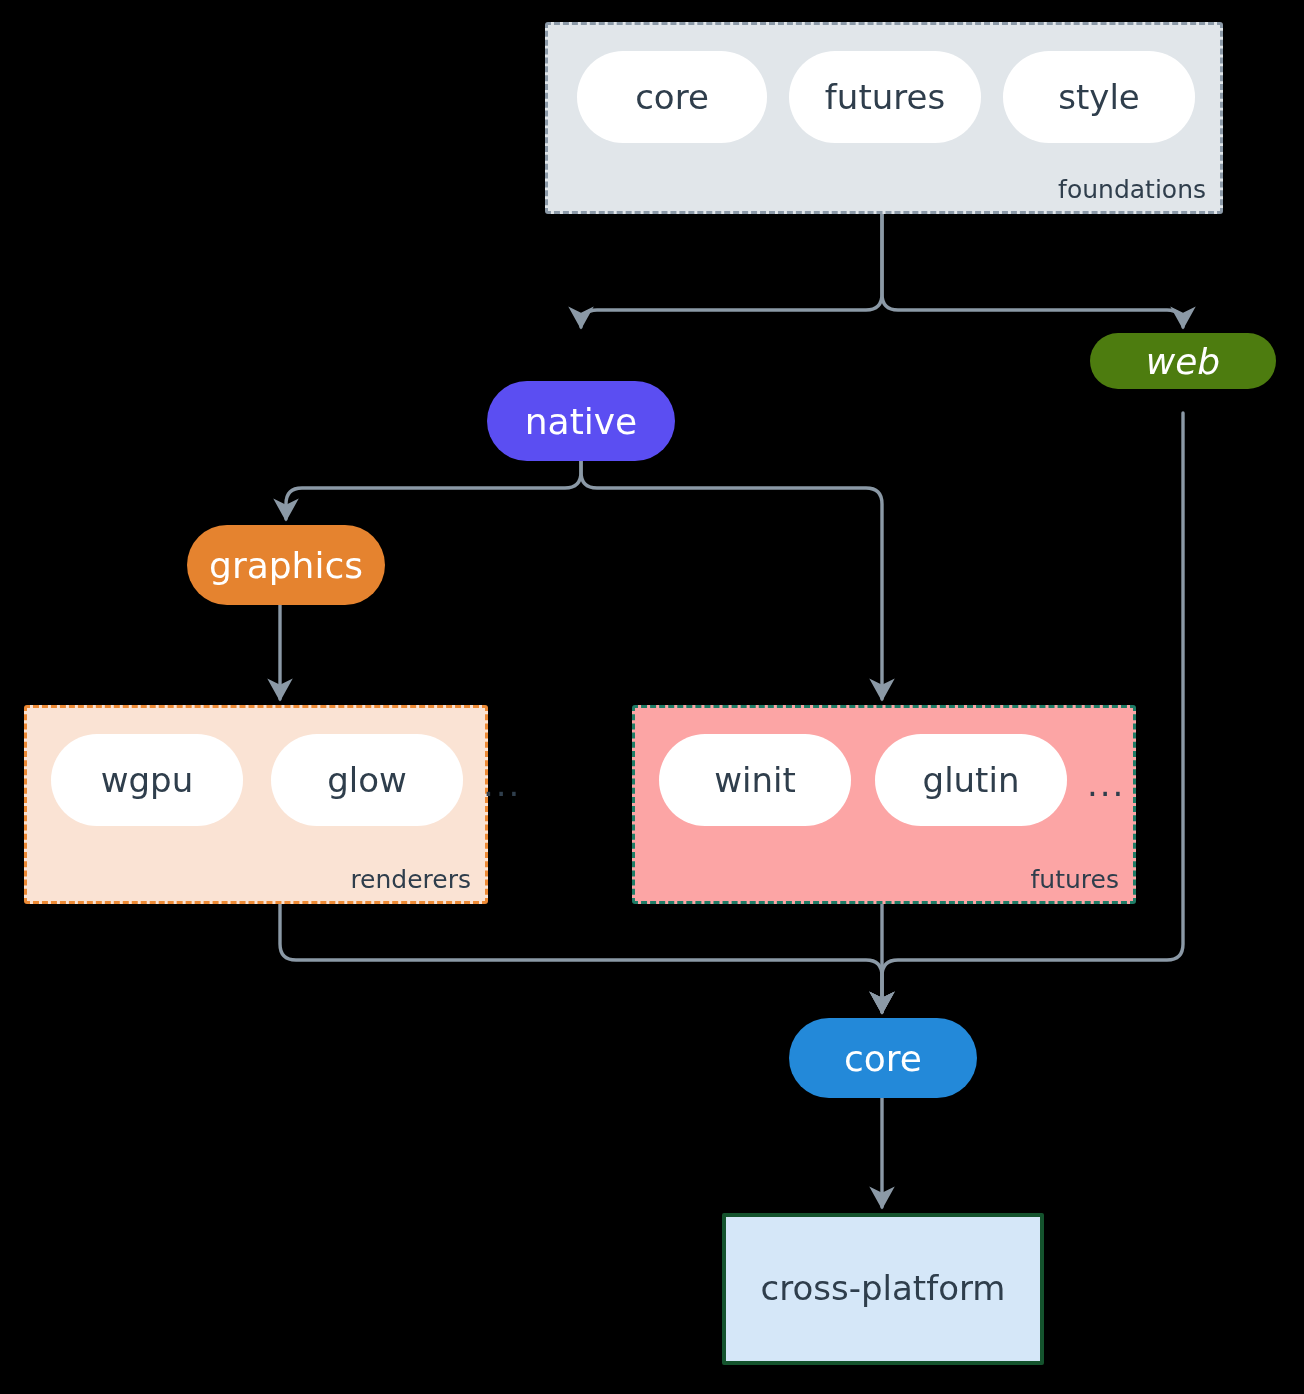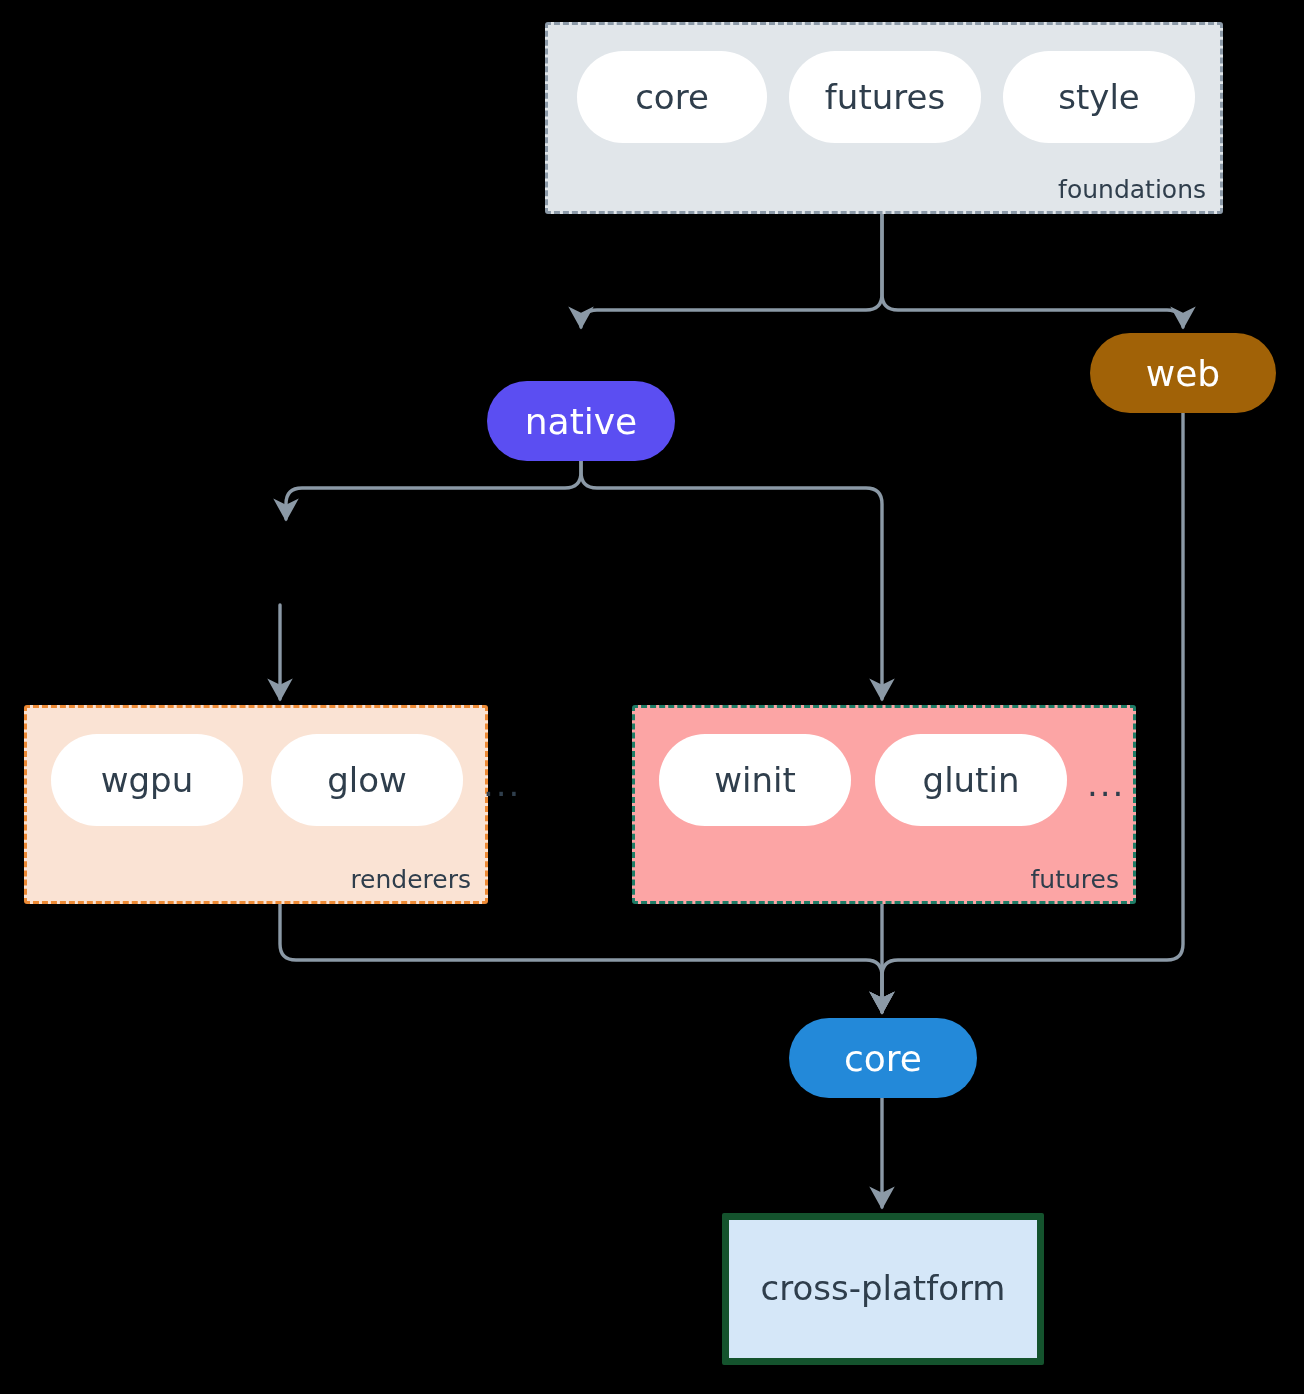--- a/index.html
+++ b/index.html
@@ -103,38 +103,39 @@
     white-space: nowrap;
   }
   #node-native {
     left: 487px; top: 333px;
     width: 188px; height: 80px;
     background: #5b4ef2;
     margin-top: 48px;
   }
   #node-web {
     left: 1090px; top: 333px;
-    width: 186px; height: 80px;
-    background: #a16207;
+    width: 186px; height: 56px;
+    background: #4d7c0f;
+    font-style: italic;
   }
   #node-graphics {
     left: 187px; top: 525px;
     width: 198px; height: 80px;
     background: #e5832f;
   }
   #node-iced {
     left: 789px; top: 1018px;
     width: 188px; height: 80px;
     background: #2389d9;
   }
   #node-app {
     left: 722px; top: 1213px;
     width: 322px; height: 152px;
     background: #d5e7f8;
-    border: 7px solid #14532d;
+    border: 4px solid #14532d;
     color: #2f3e4c;
     font-size: 34px;
     line-height: 1.35;
     border-radius: 2px;
     flex-direction: column;
   }
 </style>
 </head>
 <body>
 
@@ -168,20 +169,21 @@
     <div class="pill-white" style="left:29px; top:26px; width:190px; height:92px;">core</div>
     <div class="pill-white" style="left:241px; top:26px; width:192px; height:92px;">futures</div>
     <div class="pill-white" style="left:455px; top:26px; width:192px; height:92px;">style</div>
     <div class="group-label">foundations</div>
   </div>
 
   <div class="pill-node" id="node-native">native</div>
 
   <div class="pill-node" id="node-web">web</div>
 
+  <div class="pill-node" id="node-graphics">graphics</div>
 
   <div class="group" id="group-renderers">
     <div class="pill-white" style="left:24px; top:26px; width:192px; height:92px;">wgpu</div>
     <div class="pill-white" style="left:244px; top:26px; width:192px; height:92px;">glow</div>
     <div class="ellipsis" style="left:456px; top:59px;">...</div>
     <div class="group-label">renderers</div>
   </div>
 
   <div class="group" id="group-shells">
     <div class="pill-white" style="left:24px; top:26px; width:192px; height:92px;">winit</div>

